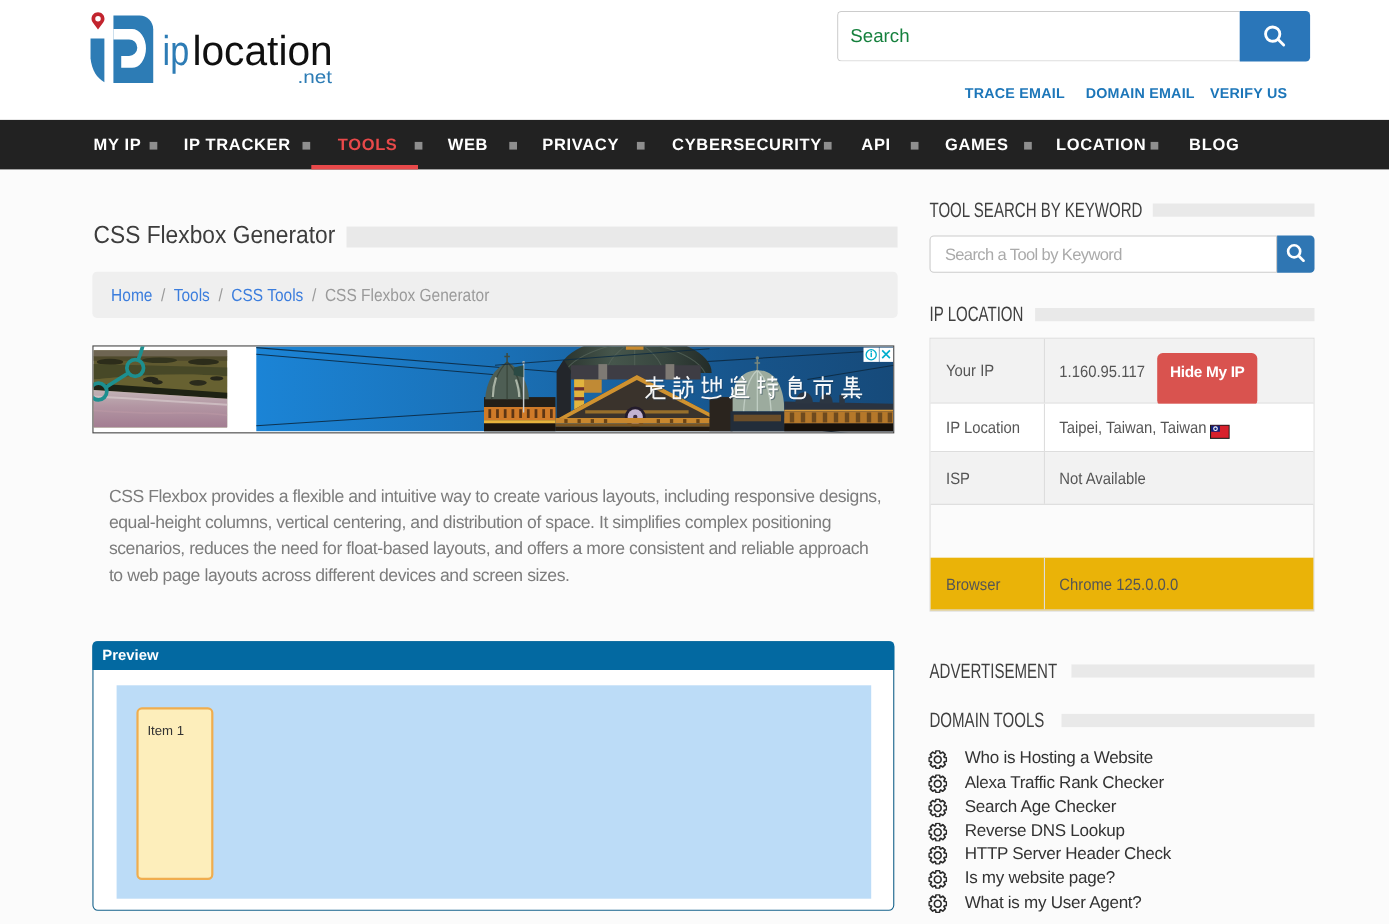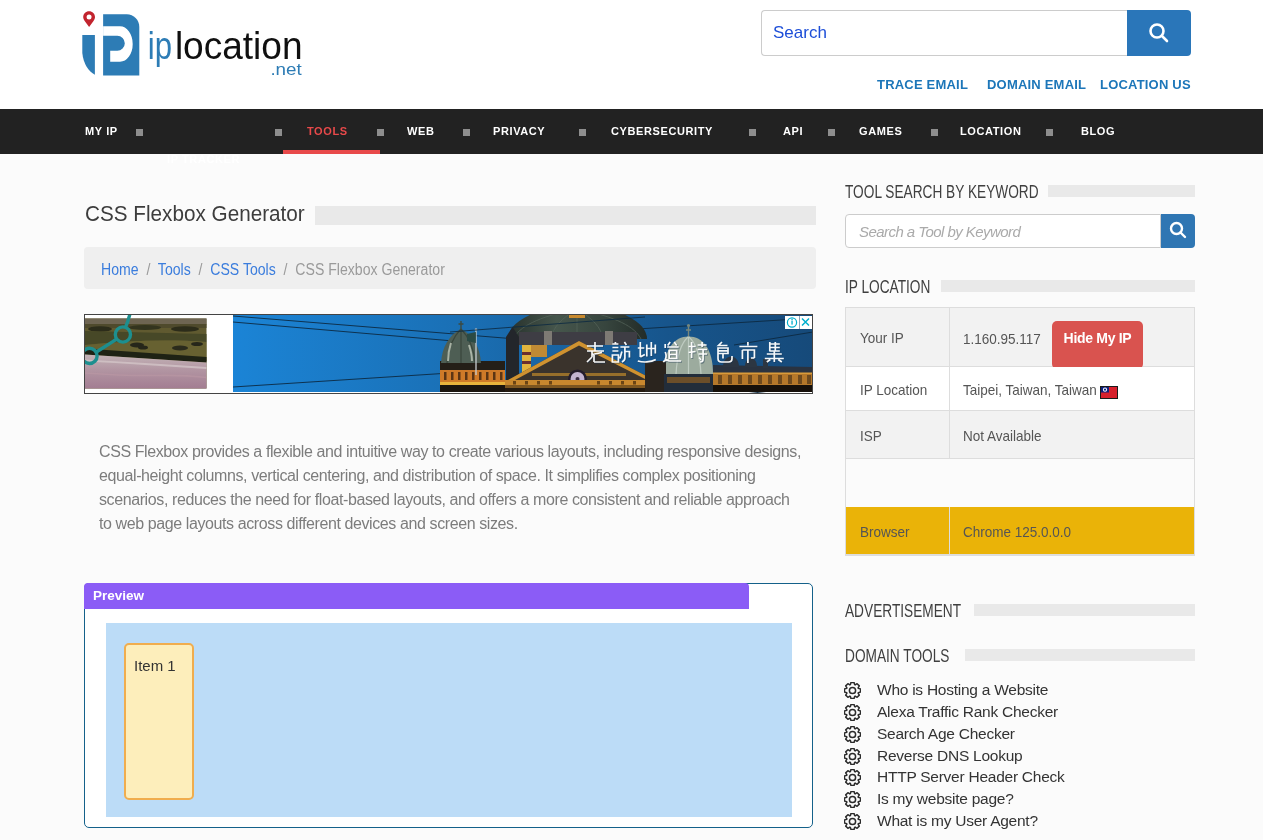--- a/index.html
+++ b/index.html
@@ -2,49 +2,49 @@
 <html><head>
 <meta charset="utf-8">
 <style>
 * { margin:0; padding:0; box-sizing:border-box; }
 html,body { width:1263px; height:840px; font-family:"Liberation Sans", sans-serif; background:#fbfbfb; position:relative; overflow:hidden; }
 #page { position:absolute; left:0; top:0; width:1263px; height:840px; }
 .abs { position:absolute; }
 
 #header { position:absolute; left:0; top:0; width:1263px; height:110px; background:#fff; }
 #searchbox { position:absolute; left:761px; top:10px; width:366px; height:46px; border:1px solid #ccc; border-right:none; border-radius:4px 0 0 4px; background:#fff; }
-#searchbox span { position:absolute; left:11px; top:12px; font-size:17px; color:#1d4ed8; }
+#searchbox span { position:absolute; left:11px; top:12px; font-size:17px; color:#15803d; }
 #searchbtn { position:absolute; left:1127px; top:10px; width:64px; height:46px; background:#2a76b9; border-radius:0 4px 4px 0; }
 .hlinks { position:absolute; top:77px; font-size:13px; font-weight:bold; color:#1c76b9; letter-spacing:0.2px; }
 
 #nav { position:absolute; left:0; top:109px; width:1263px; height:45px; background:#222222; }
-#nav .item { position:absolute; top:0; height:45px; line-height:45px; color:#fff; font-size:11px; font-weight:bold; letter-spacing:0.6px; }
+#nav .item { position:absolute; top:0; height:45px; line-height:45px; color:#fff; font-size:15px; font-weight:bold; letter-spacing:0.6px; }
 .sq { position:absolute; top:129px; width:7px; height:7px; background:#8e8e8e; }
 #tools-underline { position:absolute; left:283px; top:150px; width:97px; height:4px; background:#e8494a; }
 
 #h1 { position:absolute; left:85px; top:200.5px; font-size:22.5px; line-height:26px; color:#3d3d3d; transform:scaleX(0.92); transform-origin:left center; white-space:nowrap; }
 #h1bar { position:absolute; left:315px; top:206px; width:501px; height:18.5px; background:#e9e9e9; }
 #breadcrumb { position:absolute; left:84px; top:247px; width:732px; height:42px; background:#efefef; border-radius:4px; font-size:16px; line-height:42px; color:#9a9a9a; }
 #breadcrumb a { color:#3b7ddd; text-decoration:none; }
 #breadcrumb .inner { position:absolute; left:17px; top:1.5px; white-space:nowrap; transform:scaleX(0.88); transform-origin:left center; }
 
 #ad { position:absolute; left:84px; top:314px; width:729px; height:80px; border:1px solid #444; background:#fff; }
 
 #para { position:absolute; left:99px; top:440px; width:740px; font-size:16px; line-height:24px; color:#7c7c7c; letter-spacing:-0.4px; }
 
 #panel { position:absolute; left:84px; top:583px; width:729px; height:245px; background:#fff; border:1px solid #14618a; border-radius:5px; }
-#panelhead { position:absolute; left:84px; top:583px; width:665px; height:26px; background:#8b5cf6; border-radius:4px 4px 0 0; }
+#panelhead { position:absolute; left:84px; top:583px; width:729px; height:26px; background:#0369a1; border-radius:4px 4px 0 0; }
 #panelhead span { position:absolute; left:9px; top:5px; color:#fff; font-size:13.5px; font-weight:bold; }
 #flexcontainer { position:absolute; left:106px; top:623px; width:686px; height:194px; background:#bcdcf7; }
 #item1 { position:absolute; left:124px; top:643px; width:70px; height:157px; background:#fdeebb; border:2px solid #f0ad4e; border-radius:5px; }
-#item1 span { position:absolute; left:8px; top:12px; font-size:15px; color:#333; }
+#item1 span { position:absolute; left:8px; top:12px; font-size:12px; color:#333; }
 
 .sidehead { position:absolute; font-size:19px; color:#3f3f3f; line-height:19px; transform:scaleX(0.72); transform-origin:left center; white-space:nowrap; }
 .sidebar-bar { position:absolute; height:12px; background:#e9e9e9; }
-#toolsearch { position:absolute; left:845px; top:214px; width:316px; height:34px; border:1px solid #ccc; border-radius:4px 0 0 4px; background:#fff;font-style:italic; }
+#toolsearch { position:absolute; left:845px; top:214px; width:316px; height:34px; border:1px solid #ccc; border-radius:4px 0 0 4px; background:#fff; }
 #toolsearch span { position:absolute; left:13px; top:8px; font-size:15px; color:#aaa; letter-spacing:-0.55px; }
 #toolsearchbtn { position:absolute; left:1161px; top:214px; width:34px; height:34px; background:#2f76b3; border-radius:0 4px 4px 0; }
 #iptable { position:absolute; left:845px; top:307px; width:350px; height:249px; border:1px solid #ddd; font-size:15px; color:#555; }
 #iptable .row { position:absolute; left:0; width:348px; border-bottom:1px solid #ddd; }
 #iptable .lbl { position:absolute; left:14px; transform:scaleX(0.9); transform-origin:left center; white-space:nowrap; }
 #iptable .val { position:absolute; left:117px; transform:scaleX(0.9); transform-origin:left center; white-space:nowrap; }
 #iptable .celldiv { position:absolute; left:103px; top:0; width:1px; height:100%; background:#ddd; }
 #hidebtn { position:absolute; left:206px; width:91px; height:48px; background:#d9534f; border-radius:5px; color:#fff; font-size:14px; font-weight:bold; text-align:center; line-height:34px; letter-spacing:-0.3px; }
 .toolrow { position:absolute; left:877px; font-size:15.5px; color:#333; letter-spacing:-0.25px;text-align:right; }
 .gearw { position:absolute; left:844px; width:17px; height:17px; }
@@ -64,25 +64,25 @@
     </svg>
     <div id="searchbox">
         <span>Search</span>
       </div>
     <div id="searchbtn"><svg width="64" height="46" viewBox="0 0 64 46">
           <circle cx="30" cy="21" r="6.5" fill="none" stroke="#fff" stroke-width="2.6"></circle>
           <line x1="35" y1="26" x2="40" y2="31" stroke="#fff" stroke-width="2.6" stroke-linecap="round"></line>
         </svg></div>
     <div class="hlinks" style="left:877px;">TRACE EMAIL</div>
     <div class="hlinks" style="left:987px;">DOMAIN EMAIL</div>
-    <div class="hlinks" style="left:1100px;">LOCATION US</div>
+    <div class="hlinks" style="left:1100px;">VERIFY US</div>
   </div>
   <div id="nav">
     <span class="item" style="left:85px;">MY IP</span>
-    <span class="item" style="left:167px;margin-top:28px;">IP TRACKER</span>
+    <span class="item" style="left:167px;">IP TRACKER</span>
     <span class="item" style="left:307px; color:#e8494a;">TOOLS</span>
     <span class="item" style="left:407px;">WEB</span>
     <span class="item" style="left:493px;">PRIVACY</span>
     <span class="item" style="left:611px;">CYBERSECURITY</span>
     <span class="item" style="left:783px;">API</span>
     <span class="item" style="left:859px;">GAMES</span>
     <span class="item" style="left:960px;">LOCATION</span>
     <span class="item" style="left:1081px;">BLOG</span>
   </div>
   <div class="sq" style="left:136px;"></div>

